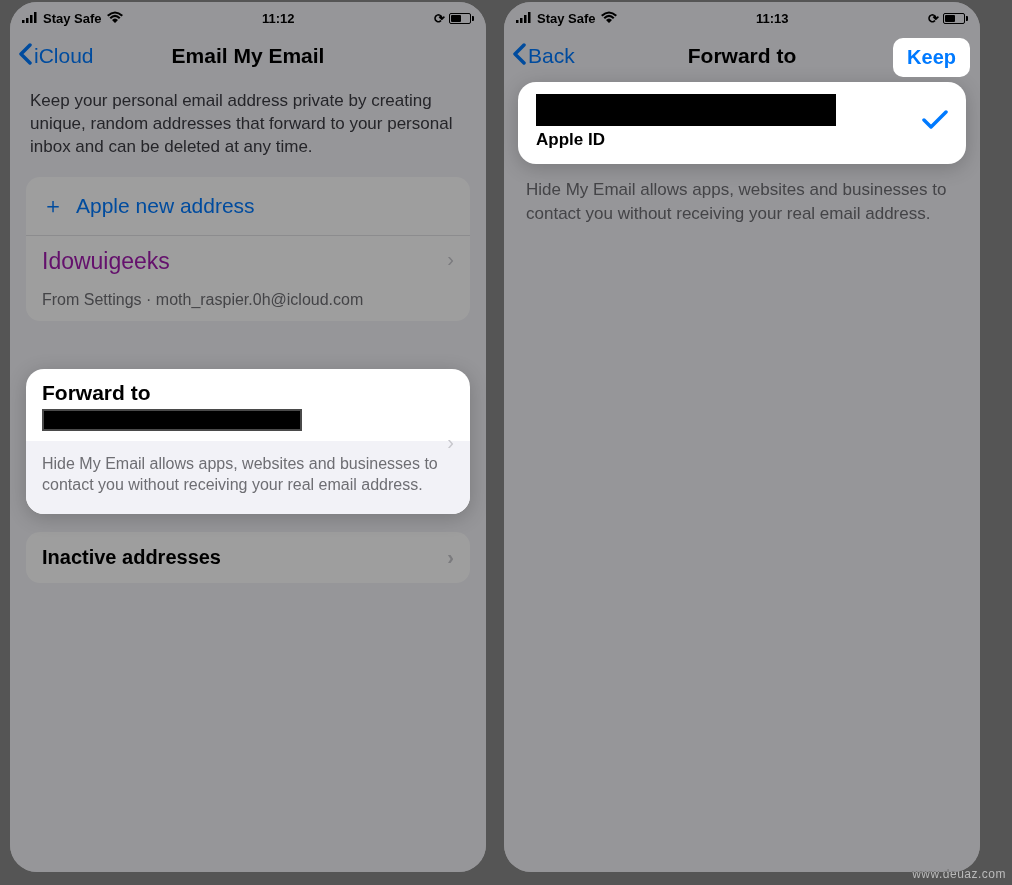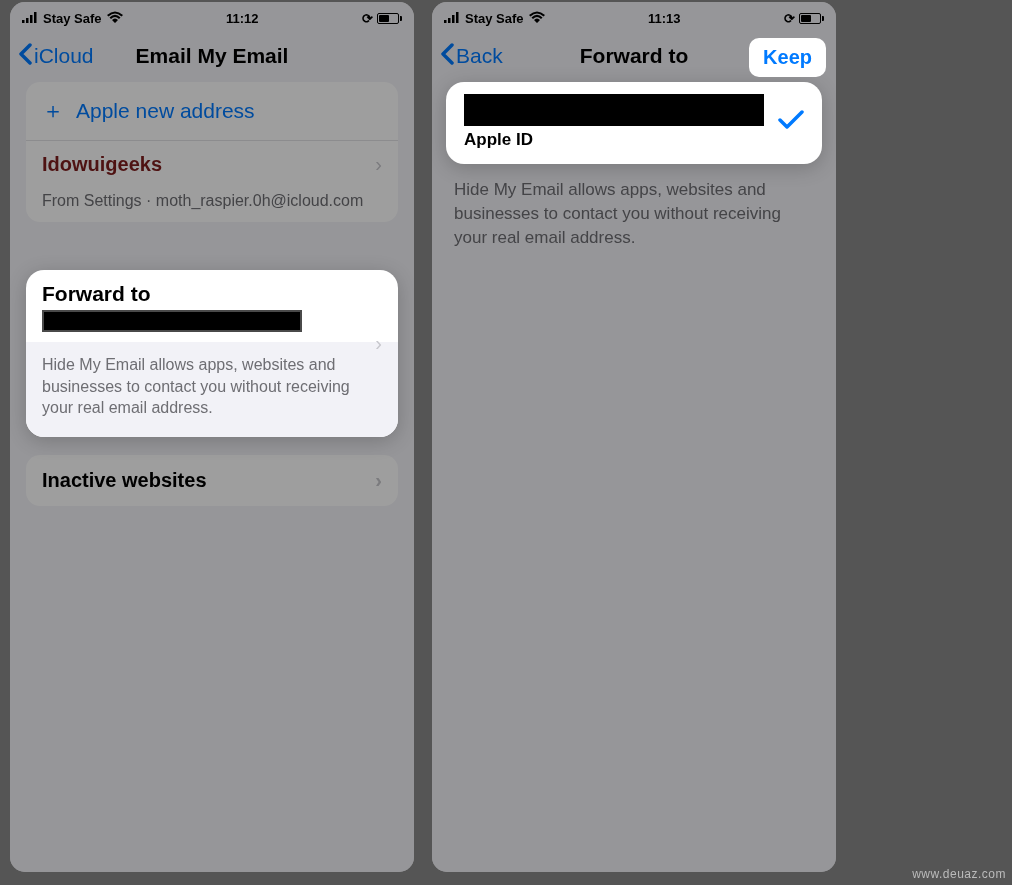--- a/index.html
+++ b/index.html
@@ -7,23 +7,23 @@
       font-family: -apple-system, BlinkMacSystemFont, 'Segoe UI', Helvetica, Arial, sans-serif;
       background: #555;
       width: 1012px;
       height: 885px;
       display: flex;
       gap: 18px;
       padding: 2px 10px;
       position: relative;
     }
     .phone {
-      width: 404px;
+      width: 476px;
       height: 870px;
-      border-radius: 15px;
+      border-radius: 27px;
       overflow: hidden;
       background: #f2f2f7;
       position: relative;
     }
     .dim-overlay {
       position: absolute;
       inset: 0;
       background: rgba(0,0,0,0.38);
       pointer-events: none;
       z-index: 5;
@@ -99,21 +99,21 @@
     }
     .row-divider { border-bottom: 1px solid #e3e3e6; }
     .create-row {
       color: #007aff;
       font-size: 21px;
       font-weight: 500;
       gap: 12px;
     }
     .plus-icon { font-size: 22px; font-weight: 400; }
     .address-row { flex-direction: column; align-items: flex-start; padding: 12px 16px; }
-    .address-name { font-size: 20px; font-weight: 700; color: #7f1d1d; }
+    .address-name { font-size: 23px; font-weight: 400; color: #a21caf; }
     .address-sub { font-size: 16px; color: #6e6e73; margin-top: 16px; }
     .chevron {
       position: absolute;
       right: 16px;
       color: #c7c7cc;
       font-size: 20px;
     }
     .spacer { height: 48px; }
     .highlight-card {
       position: relative;
@@ -240,20 +240,21 @@
         <svg width="14" height="22" viewBox="0 0 14 22">
             <path d="M12 2 L3 11 L12 20" stroke="#007aff" stroke-width="3.5" fill="none" stroke-linecap="round" stroke-linejoin="round"></path>
           </svg>
       </span>
       <span>iCloud</span>
     </div>
     <div class="nav-title">Email My Email</div>
   </div>
 
   <div class="content">
+    <div class="intro-text">Keep your personal email address private by creating unique, random addresses that forward to your personal inbox and can be deleted at any time.</div>
 
     <div class="card">
       <div class="row row-divider create-row">
         <span class="plus-icon">＋</span>
         <span>Apple new address</span>
       </div>
       <div class="row address-row">
         <div class="address-name">Idowuigeeks</div>
         <div class="address-sub">From Settings · moth_raspier.0h@icloud.com</div>
         <span class="chevron">›</span>
@@ -266,21 +267,21 @@
       <div class="forward-row">
         <div class="forward-title">Forward to</div>
         <div class="redact-bar"></div>
         <span class="chevron">›</span>
       </div>
       <div class="footer-text">Hide My Email allows apps, websites and businesses to contact you without receiving your real email address.</div>
     </div>
 
     <div class="card inactive-card">
       <div class="row inactive-row">
-        <span>Inactive websites</span>
+        <span>Inactive addresses</span>
         <span class="chevron">›</span>
       </div>
     </div>
   </div>
 </div>
 
 <div class="phone">
   <div class="dim-overlay"></div>
 
   <div class="status-bar">

